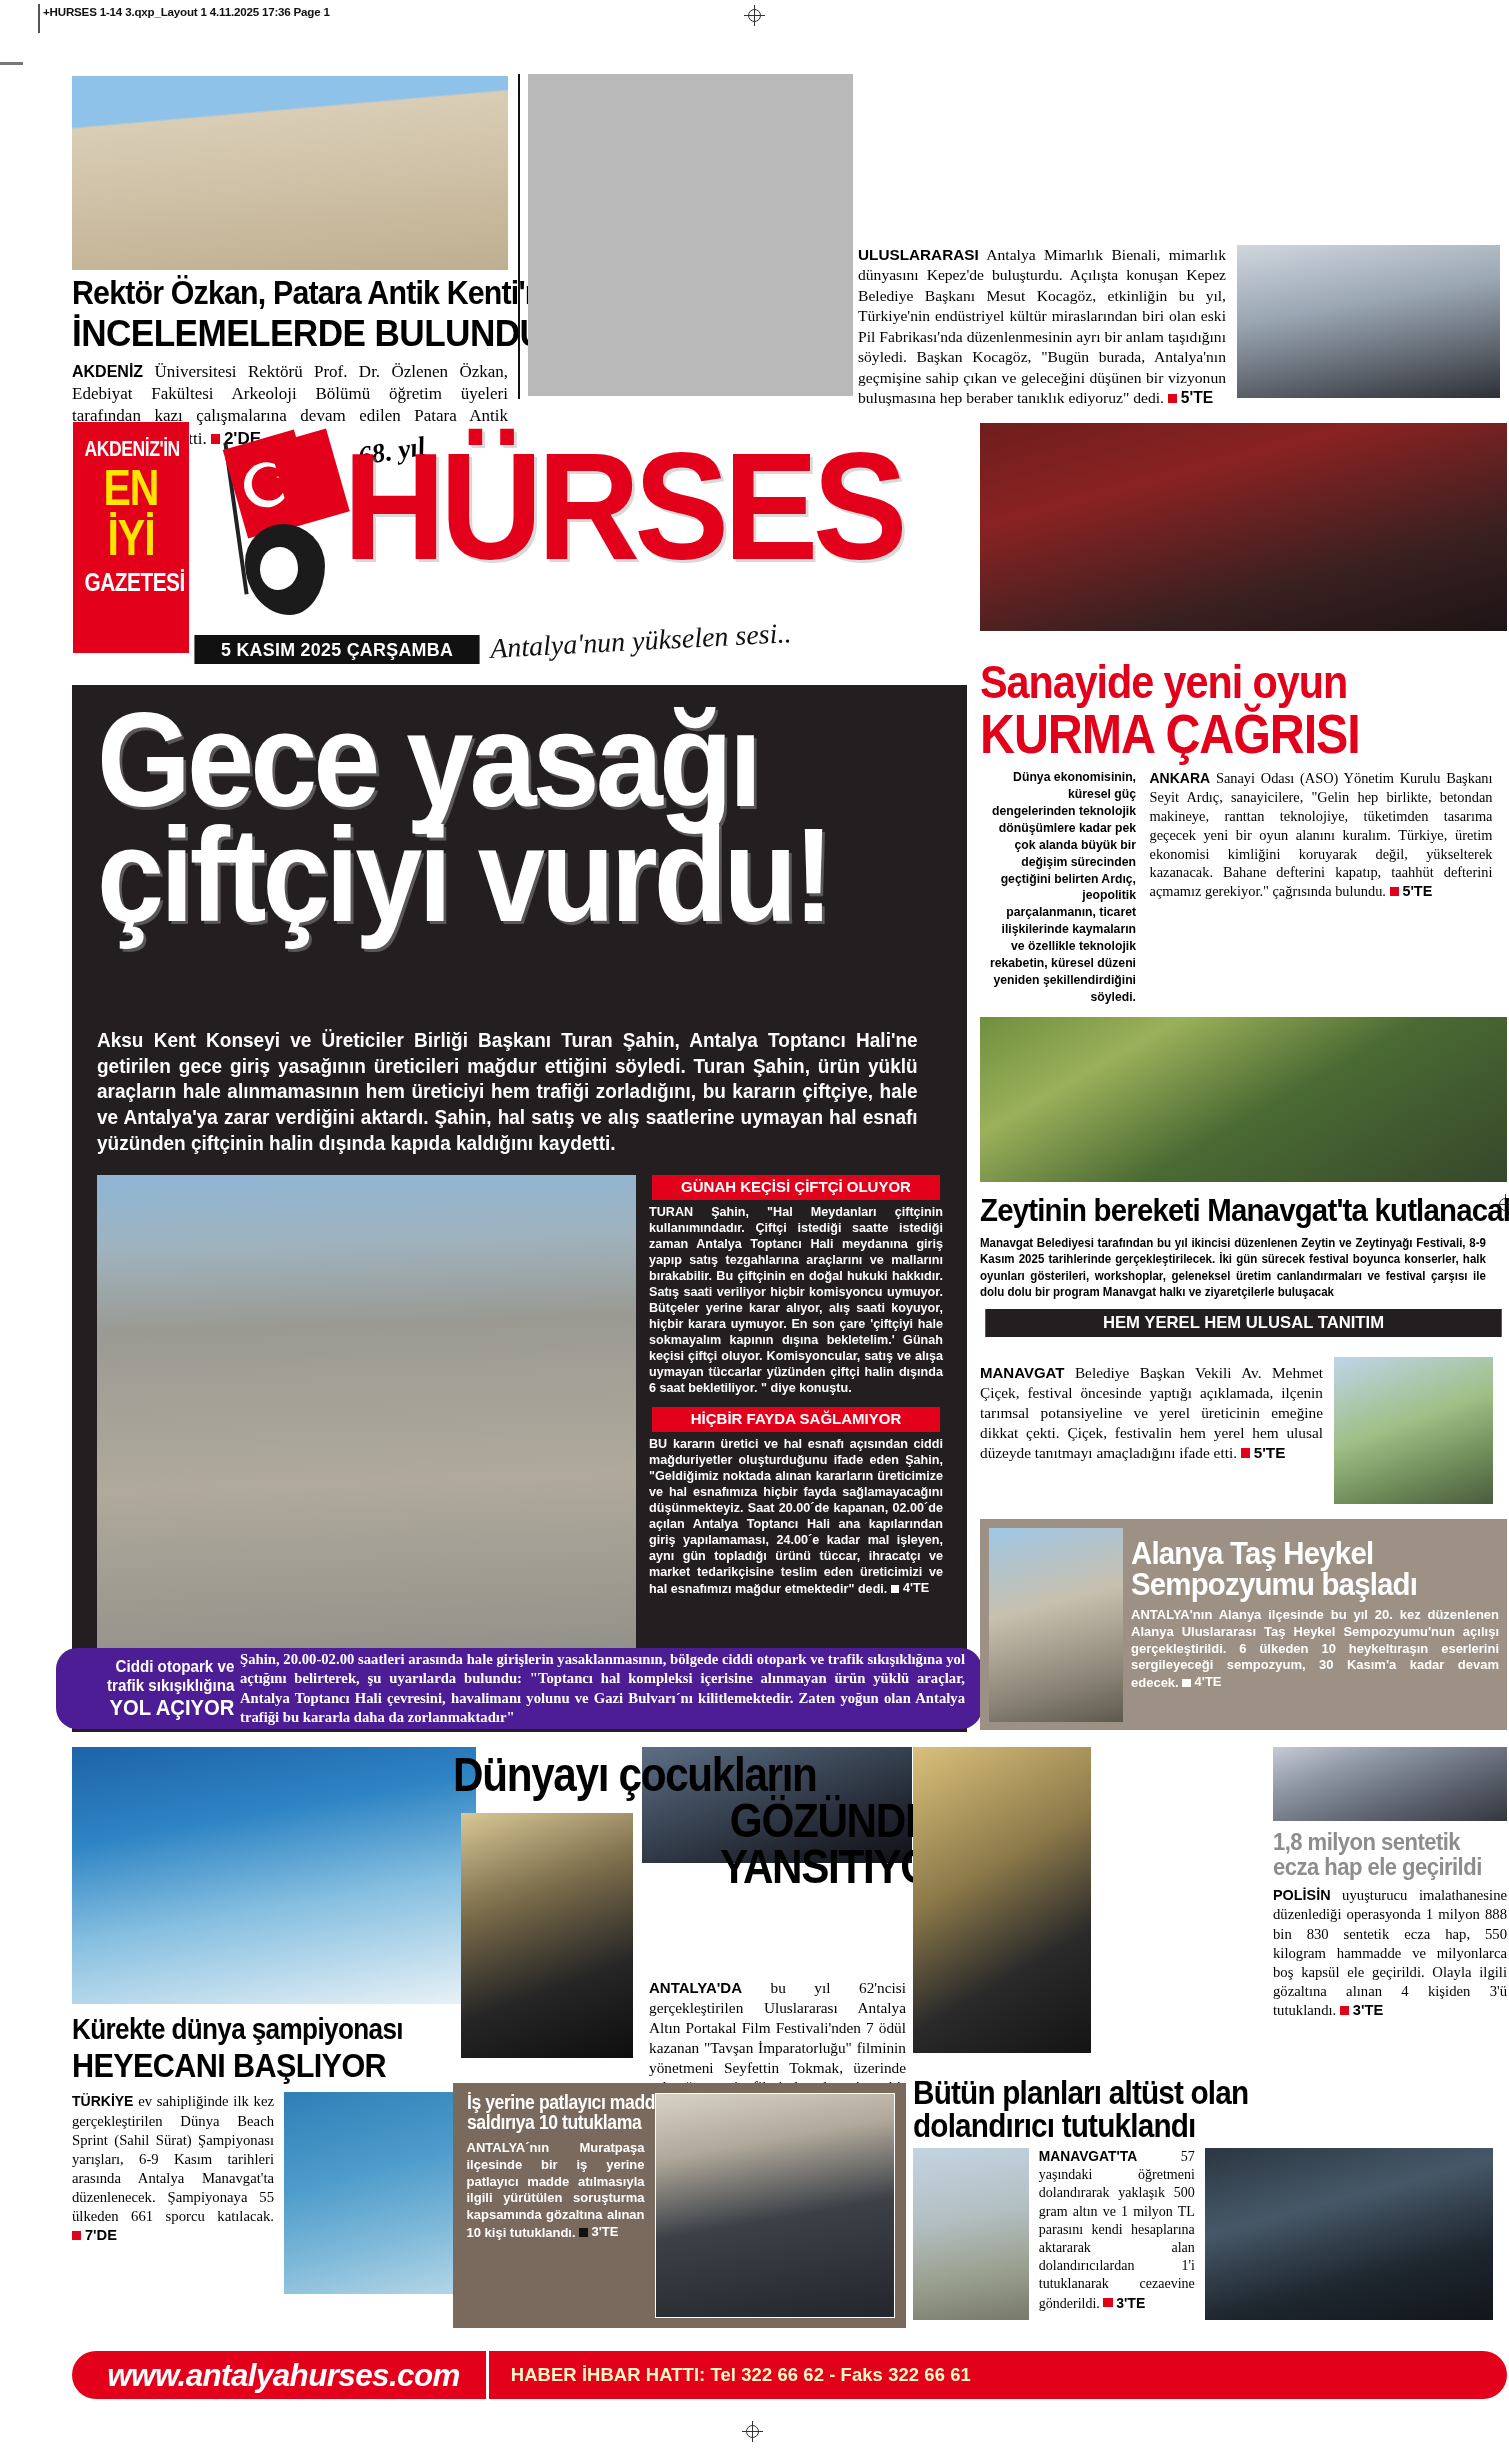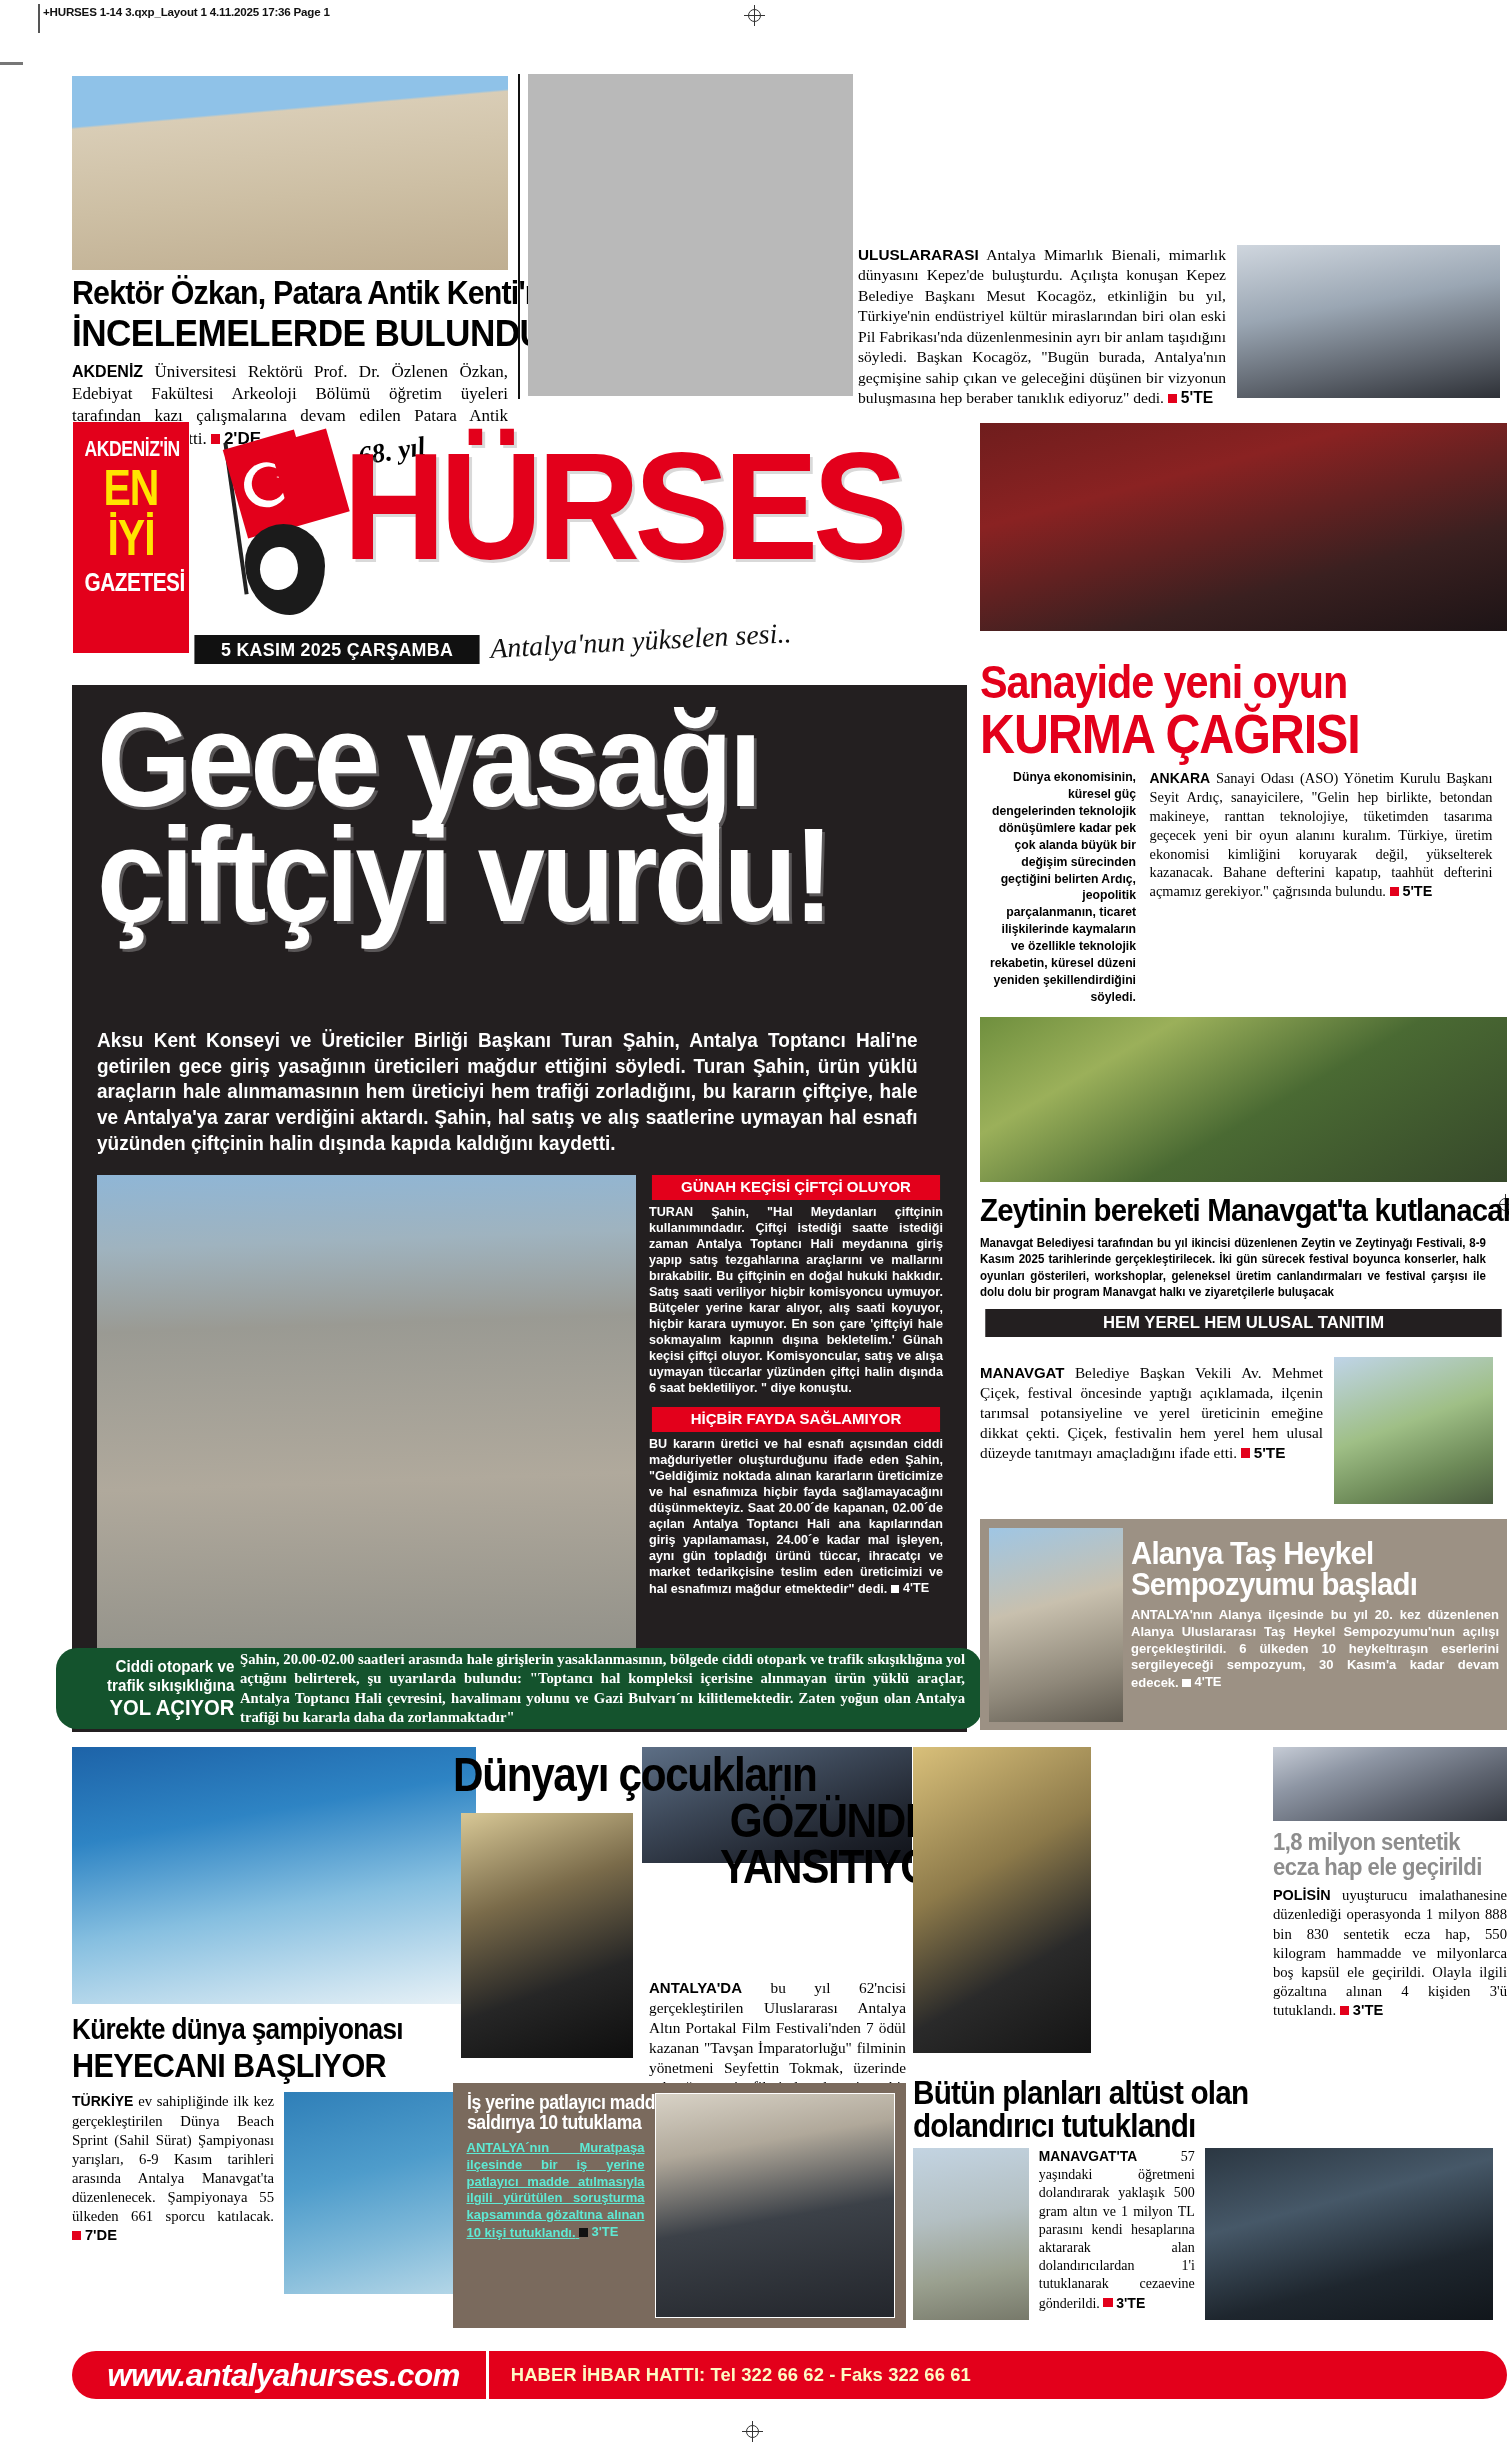--- a/index.html
+++ b/index.html
@@ -119,21 +119,21 @@
   .main-head-wrap { position:absolute; left:24.5px; top:17px; }
   .main-lead { position:absolute; left:24.5px; top:343px; width:846px; color:#fff; font-weight:bold;
                font-size:19.6px; line-height:1.31; text-align:justify; transform:scaleX(.97);
                transform-origin:left center;}
   .main-img { position:absolute; left:24.5px; top:490px; width:539px; height:508px; }
   .side-col { position:absolute; left:577px; top:490px; width:294px; }
   .redbar { background:#e3001b; color:#fff; font-weight:bold; font-size:15.3px; text-align:center;
             padding:3.1px 0 3.7px; letter-spacing:0px; transform:scaleX(.98);}
   .side-text { color:#fff; font-weight:bold; font-size:12.6px; line-height:1.27; text-align:justify;
                margin-top:5.5px; }
-  .ciddi { position:absolute; left:56px; top:1648px; width:926px; height:81px; background:#14532d;
+  .ciddi { position:absolute; left:56px; top:1648px; width:926px; height:81px; background:#4c1d95;
            border-radius:21px; display:flex; align-items:center; }
   .ciddi-l { width:184px; color:#fff; font-weight:bold; font-size:16.5px; line-height:1.14; text-align:right;
              padding-right:6.1px; transform:scaleX(.92); transform-origin:right center;}
   .ciddi-l .big { font-size:22px; }
   .ciddi-r { flex:1; color:#fff; font-weight:bold; font-family:"Liberation Serif",serif; font-size:14.7px;
              line-height:1.30; text-align:justify; padding-right:17px; }
 
   
   .zeytin-photo { position:absolute; left:980px; top:1017px; width:527px; height:165px; }
   .zeytin { position:absolute; left:980px; top:1192px; width:527px; }
@@ -178,22 +178,22 @@
   .film-photo { position:absolute; left:913px; top:1747px; width:178px; height:306px; }
   .carpet-photo{ position:absolute; left:642px; top:1747px; width:270px; height:116px; }
   .dunya-body { position:absolute; left:649px; top:1978px; width:257px;
                 font-family:"Liberation Serif",serif; font-size:15.3px; line-height:1.30; text-align:justify;}
   .dunya-body b { font-family:"Liberation Sans",sans-serif; font-size:15px;}
 
   .is-box { position:absolute; left:453px; top:2083px; width:453px; height:245px; background:#7a6a5d; }
   .is-box .txt { position:absolute; left:13.5px; top:8.6px; width:178px; }
   .is-box h3 { color:#fff; font-weight:bold; font-size:20px; line-height:1.02; letter-spacing:-0.5px;
                transform:scaleX(.88); transform-origin:left center; white-space:nowrap;}
-  .is-box p { color:#5eead4; font-weight:bold; font-size:13px; line-height:1.30; margin-top:7.4px;
-              text-align:justify;text-decoration:underline;}
+  .is-box p { color:#ffffff; font-weight:bold; font-size:13px; line-height:1.30; margin-top:7.4px;
+              text-align:justify;}
   .is-box .ph { position:absolute; left:202px; top:9.8px; width:240px; height:225px; border:1.8px solid #fff;}
 
   .pills-photo { position:absolute; left:1273px; top:1747px; width:234px; height:74px; }
   .ecza { position:absolute; left:1273px; top:1829px; width:234px; }
   .ecza h3 { color:#8d8d8d; font-weight:bold; font-size:24.5px; line-height:1.02; letter-spacing:-0.6px;
              transform:scaleX(.90); transform-origin:left center; white-space:nowrap;}
   .ecza p { font-family:"Liberation Serif",serif; font-size:14.7px; line-height:1.30; margin-top:7.4px;
             text-align:justify;}
   .ecza p b { font-family:"Liberation Sans",sans-serif; font-size:14.4px;}
 

